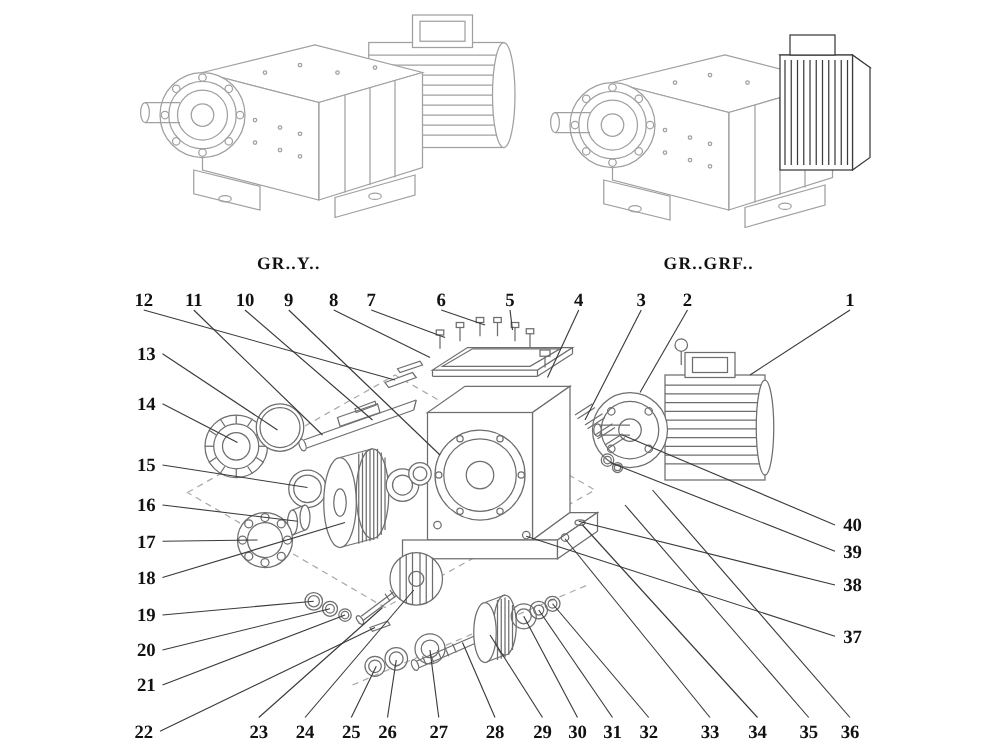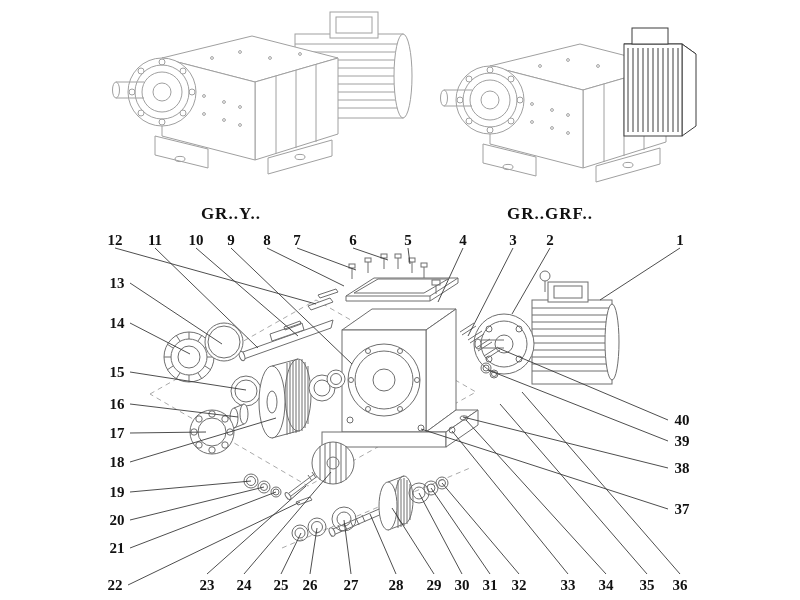--- a/index.html
+++ b/index.html
@@ -1,20 +1,20 @@
 <!DOCTYPE html>
 <html><head>
 <meta charset="utf-8">
 <style>
   html,body{margin:0;padding:0;background:#fff;}
   .stage{position:relative;width:800px;height:600px;background:#ffffff;overflow:hidden;
          font-family:"Liberation Serif",serif;}
   .stage svg{position:absolute;left:0;top:0;}
   .view-label{position:absolute;top:204px;transform:translateX(-50%);
-              font-weight:bold;font-size:17px;letter-spacing:1px;color:#111;}
+              font-weight:bold;font-size:14px;letter-spacing:1px;color:#111;}
   
   .art{stroke:#a0a0a0;fill:none;stroke-width:1;}
   .artf{stroke:#a0a0a0;fill:#ffffff;stroke-width:1;}
   .xart{stroke:#6e6e6e;fill:none;stroke-width:1;}
   .xartf{stroke:#6e6e6e;fill:#ffffff;stroke-width:1;}
   .dark{stroke:#3c3c3c;fill:none;stroke-width:1;}
   .darkf{stroke:#3c3c3c;fill:#ffffff;stroke-width:1;}
   .dash{stroke:#aaaaaa;fill:none;stroke-width:1;stroke-dasharray:5 4;}
   #callout-layer text{font-family:"Liberation Serif",serif;font-weight:bold;
                       font-size:15px;fill:#111;text-anchor:middle;}
@@ -409,14 +409,14 @@
         <line x1="668" y1="468" x2="463" y2="417" stroke="#3a3a3a"></line>
         <text x="682" y="473" fill="#111111">38</text>
         <line x1="668" y1="441" x2="488" y2="370" stroke="#3a3a3a"></line>
         <text x="682" y="446" fill="#111111">39</text>
         <line x1="668" y1="420" x2="498" y2="348" stroke="#3a3a3a"></line>
         <text x="682" y="425" fill="#111111">40</text>
       </g>
 </svg>
 
 <div class="view-label" style="left:231px">GR..Y..</div>
-<div class="view-label" style="left:550px">GR..GRF..</div>
+<div class="view-label" style="left:567px">GR..GRF..</div>
 </div>
 
 </body></html>

